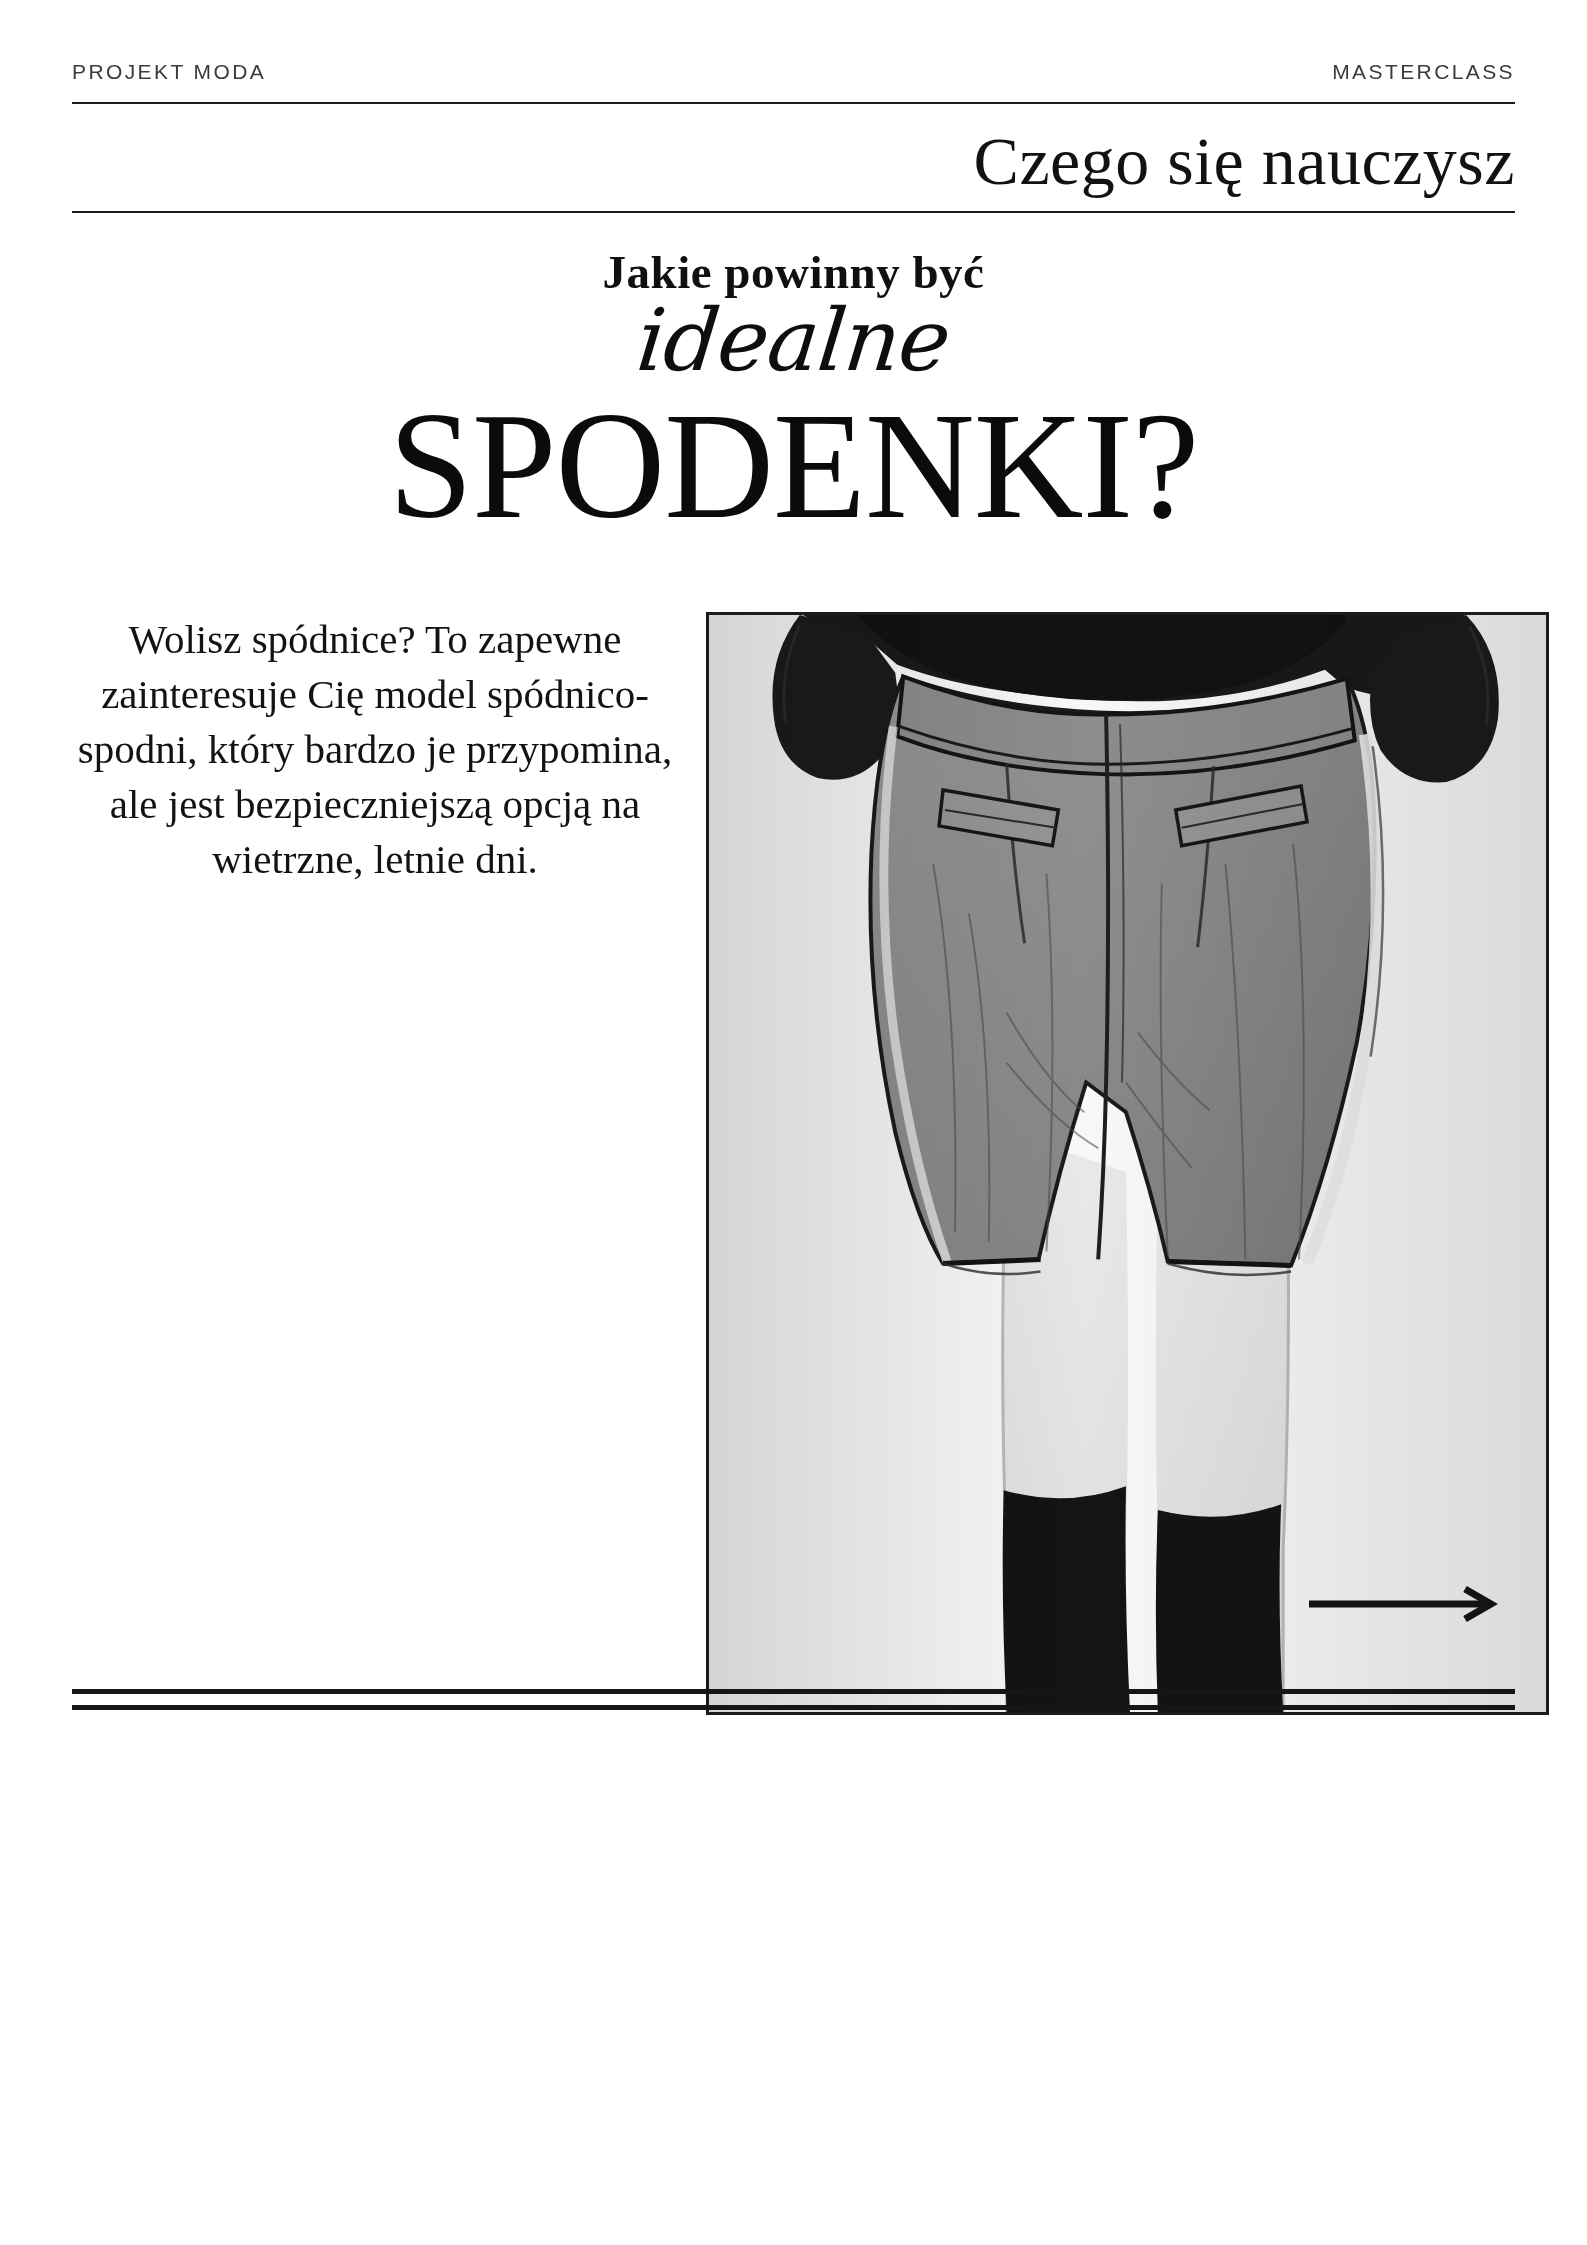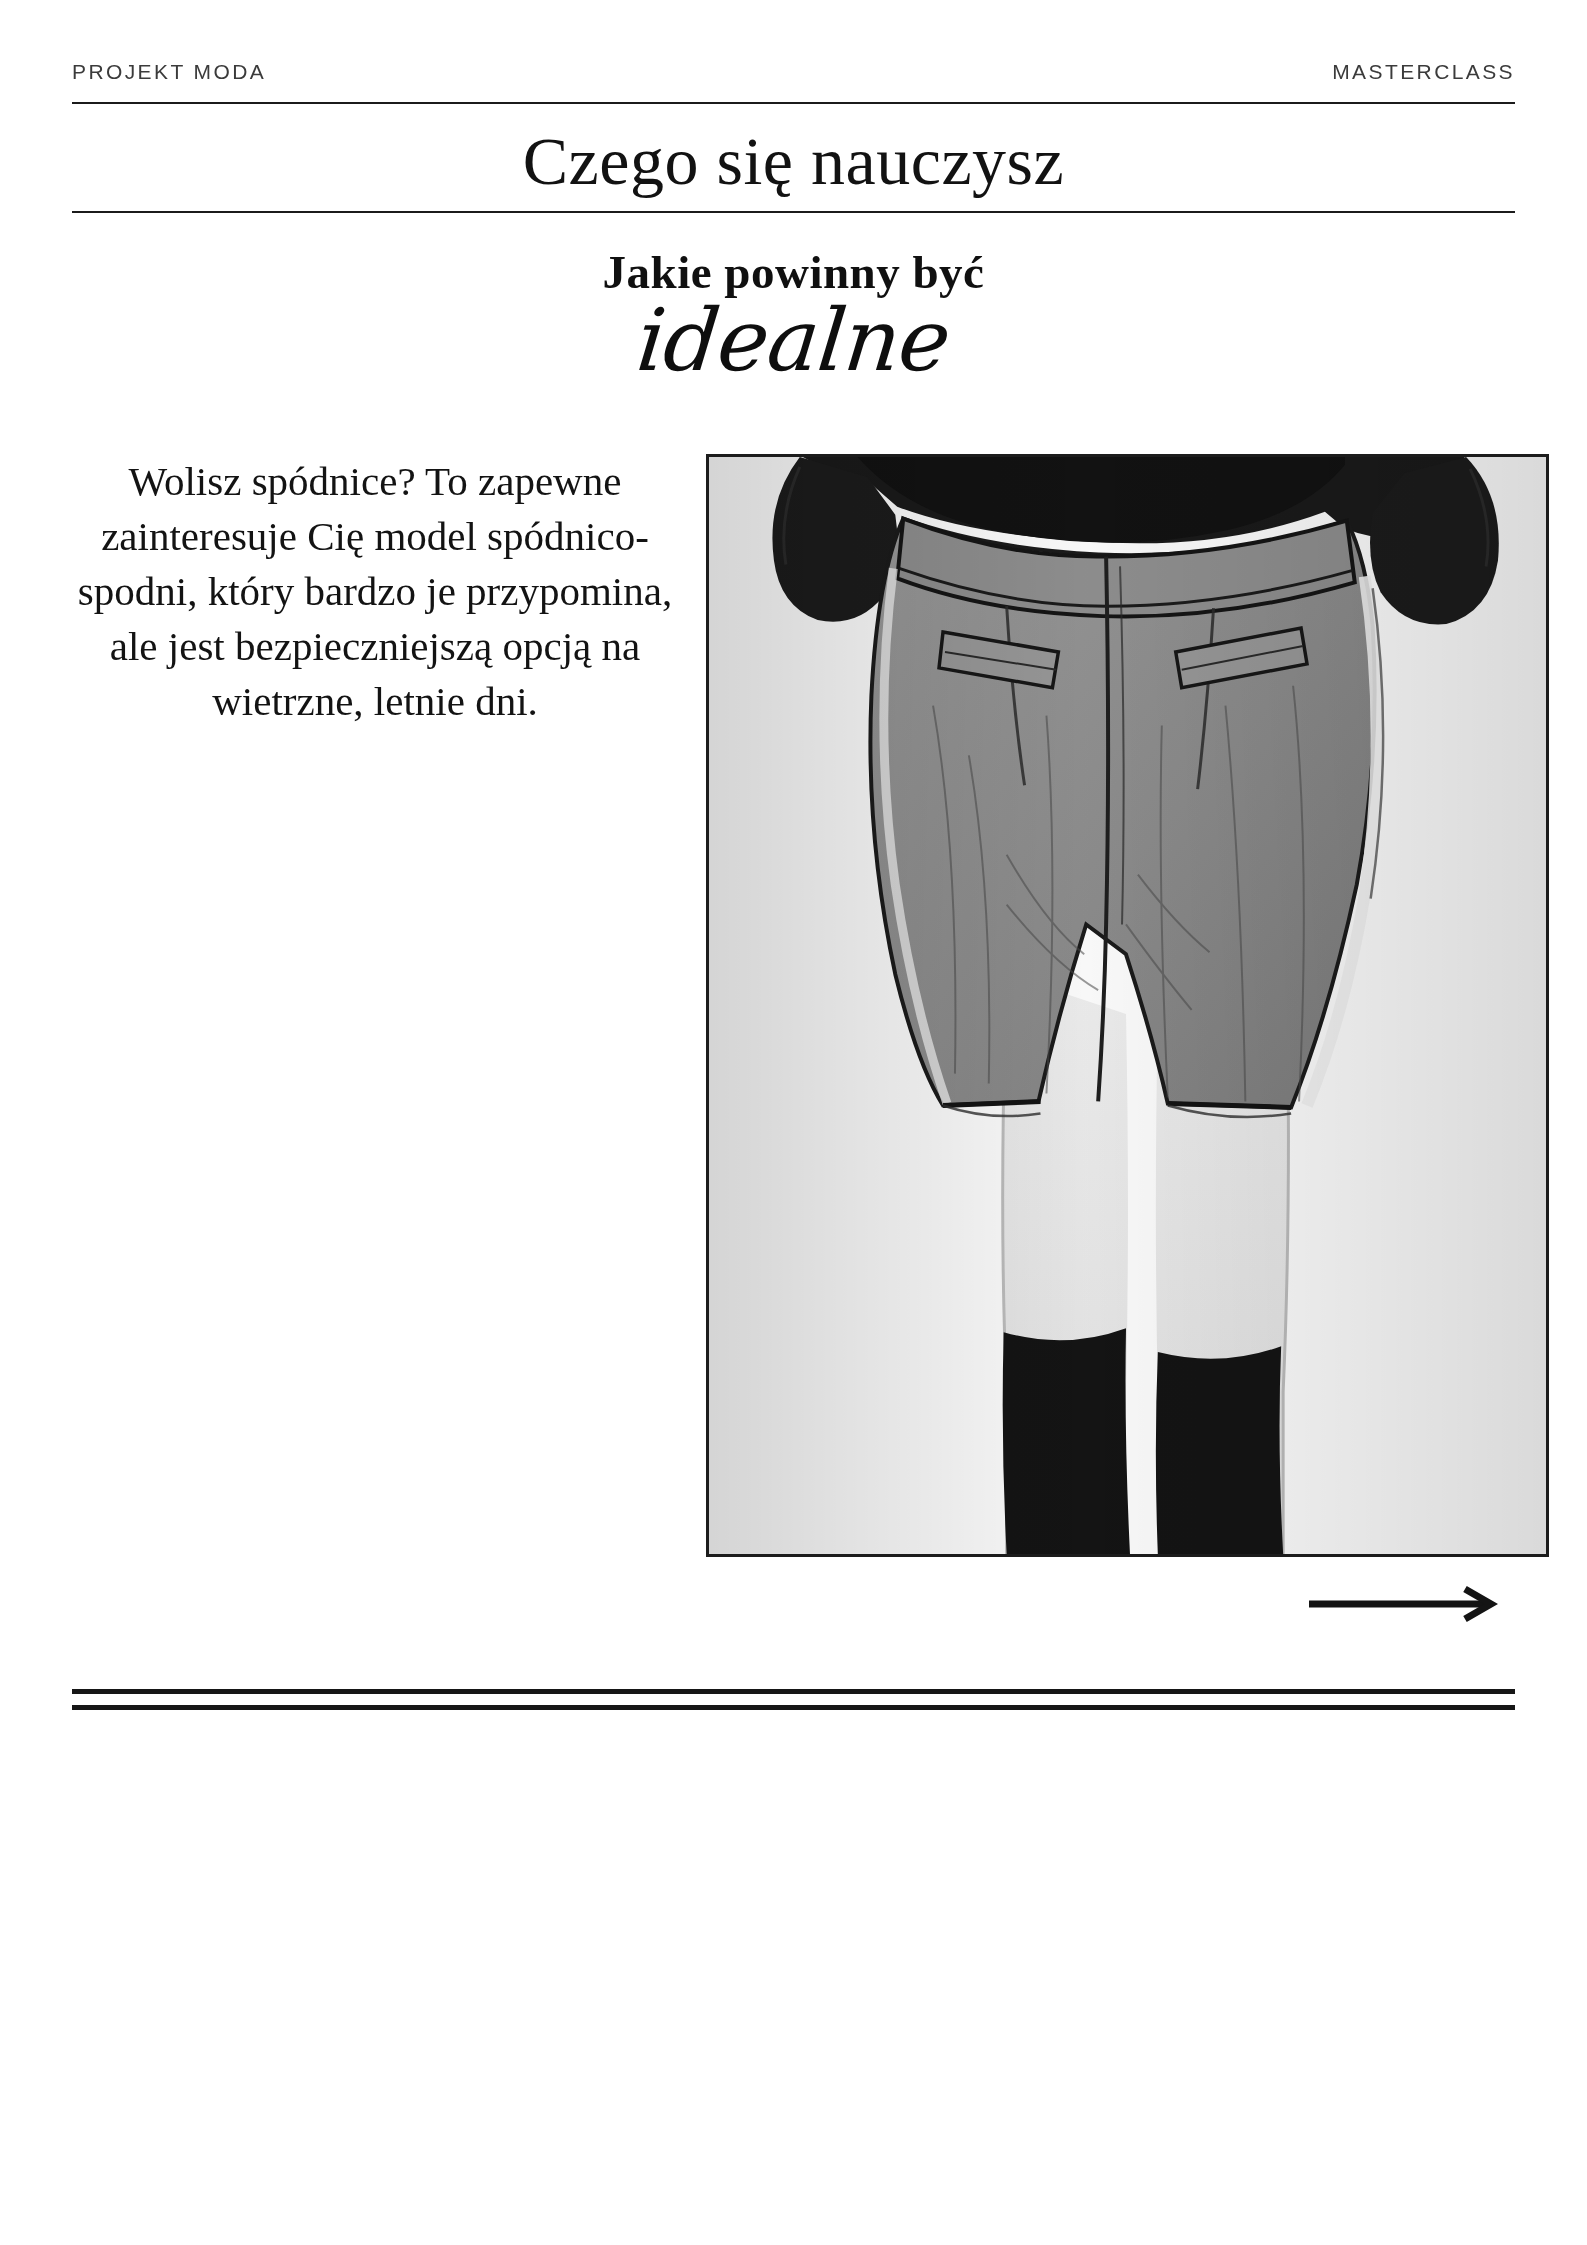--- a/index.html
+++ b/index.html
@@ -32,21 +32,21 @@
     font-size: 21px;
     letter-spacing: 2.4px;
     color: #3b3b3b;
   }
   .rule-thin {
     margin-top: 18px;
     border-top: 2.5px solid #1b1b1b;
   }
 
   .section-title {
-    text-align: center;
+    text-align: right;
     font-family: "Liberation Serif", serif;
     font-size: 68px;
     font-weight: 400;
     letter-spacing: 0.5px;
     color: #121212;
     margin: 22px 0 14px;
     line-height: 1.05;
   }
   .rule-thin2 {
     border-top: 2.5px solid #1b1b1b;
@@ -149,20 +149,21 @@
     <span>MASTERCLASS</span>
   </div>
   <div class="rule-thin"></div>
 
   <h1 class="section-title">Czego się nauczysz</h1>
   <div class="rule-thin2"></div>
 
   <div class="headline">
     <div class="kicker">Jakie powinny być</div>
     <div class="script">idealne</div>
+    <div class="mega">SPODENKI?</div>
   </div>
 
   <div class="content">
 
     <div class="col-text">
       <p>Wolisz spódnice? To zapewne zainteresuje Cię model spódnico-spodni, który bardzo je przypomina, ale jest bezpieczniejszą opcją na wietrzne, letnie dni.</p>
     </div>
 
     <div class="col-figure">
       <div class="figure-frame">

